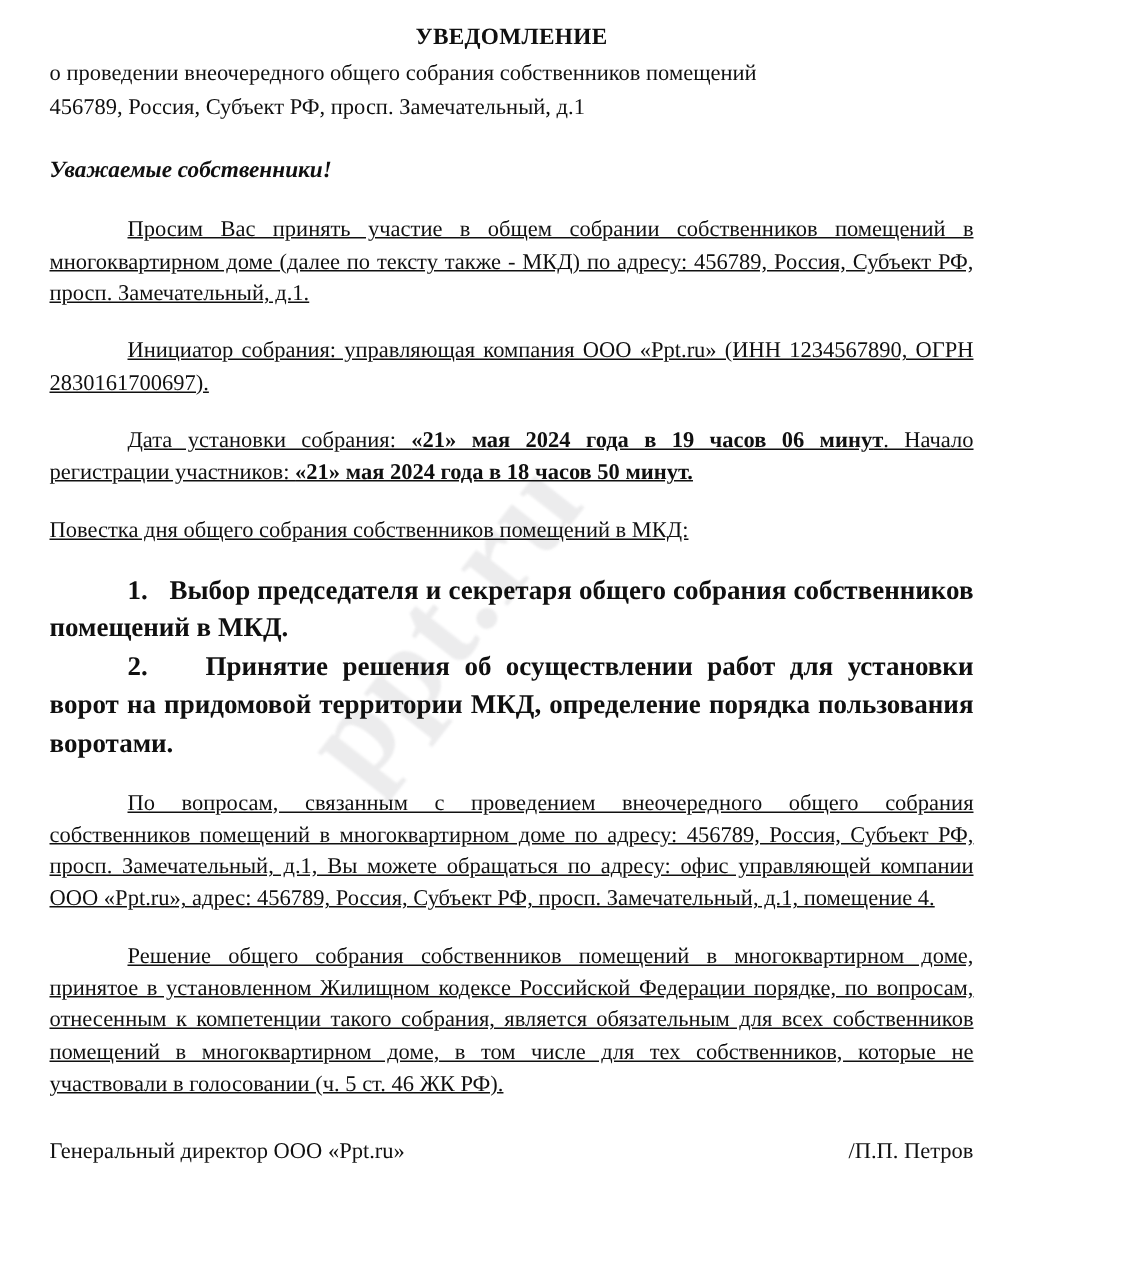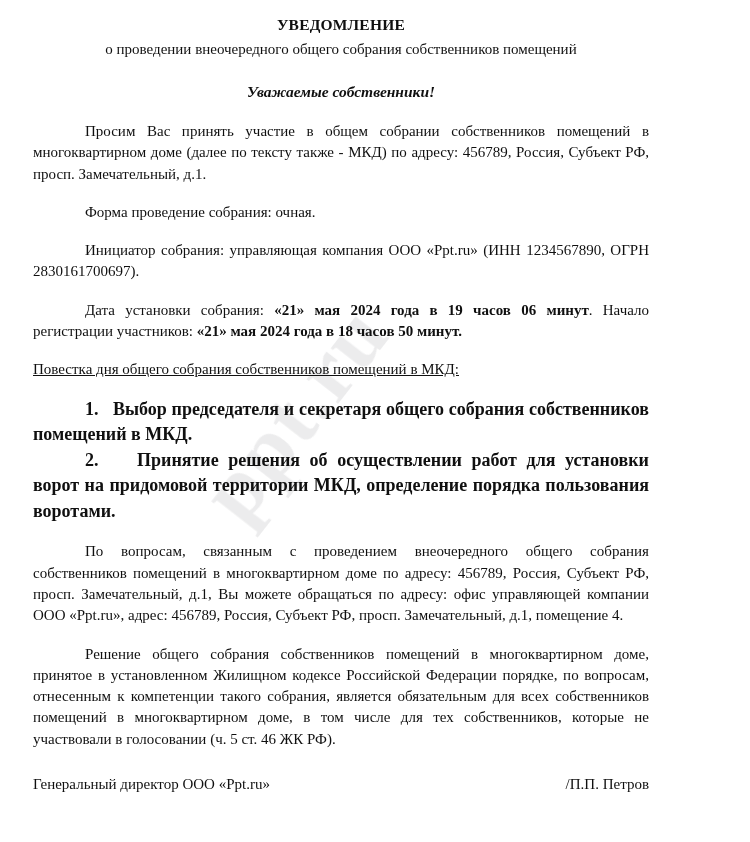--- a/index.html
+++ b/index.html
@@ -47,42 +47,42 @@
 
   .title {
     text-align: center;
     font-weight: 700;
     font-size: 15.5px;
     letter-spacing: 0.2px;
     margin: 0 0 2px 0;
     line-height: 1.45;
   }
   .subtitle {
-    text-align: center;
+    text-align: left;
     font-size: 15px;
     line-height: 1.5;
     margin: 0;
   }
   .subtitle div { white-space: nowrap; }
 
   .salutation {
-    text-align: center;
     font-weight: 700;
     font-style: italic;
     font-size: 15.5px;
     margin: 22px 0 20px 0;
   }
 
   p.body {
     margin: 0 0 17px 0;
     font-size: 15px;
     line-height: 1.42;
     text-align: justify;
     text-indent: 52px;
     hyphens: none;
+    text-decoration: underline;
   }
   p.tight { margin-bottom: 0; }
 
   b { font-weight: 700; }
 
   .agenda-heading {
     font-size: 15px;
     margin: 0 0 16px 0;
     line-height: 1.42;
   }
@@ -124,27 +124,27 @@
 <body>
 
 <div class="watermark">ppt.ru</div>
 
 <div class="page">
 
   <h1 class="title">УВЕДОМЛЕНИЕ</h1>
 
   <div class="subtitle">
     <div>о проведении внеочередного общего собрания собственников помещений</div>
+    <div>456789, Россия, Субъект РФ, просп. Замечательный, д.1</div>
   </div>
 
   <div class="salutation">Уважаемые собственники!</div>
 
   <p class="body">Просим Вас принять участие в общем собрании собственников помещений в многоквартирном доме (далее по тексту также - МКД) по адресу: 456789, Россия, Субъект РФ, просп. Замечательный, д.1.</p>
 
-  <p class="body">Форма проведение собрания: очная.</p>
 
   <p class="body">Инициатор собрания: управляющая компания ООО «Ppt.ru» (ИНН 1234567890, ОГРН 2830161700697).</p>
 
   <p class="body"><span>Дата установки собрания: </span><b>«21» мая 2024 года в 19 часов 06 минут</b><span>. Начало регистрации участников: </span><b>«21» мая 2024 года в 18 часов 50 минут.</b></p>
 
 
   <div class="agenda-heading"><span>Повестка дня общего собрания собственников помещений в МКД:</span></div>
 
   <ol class="agenda">
     <li class="item-1"><span class="num">1.</span><span>Выбор председателя и секретаря общего собрания собственников помещений в МКД.</span></li>

